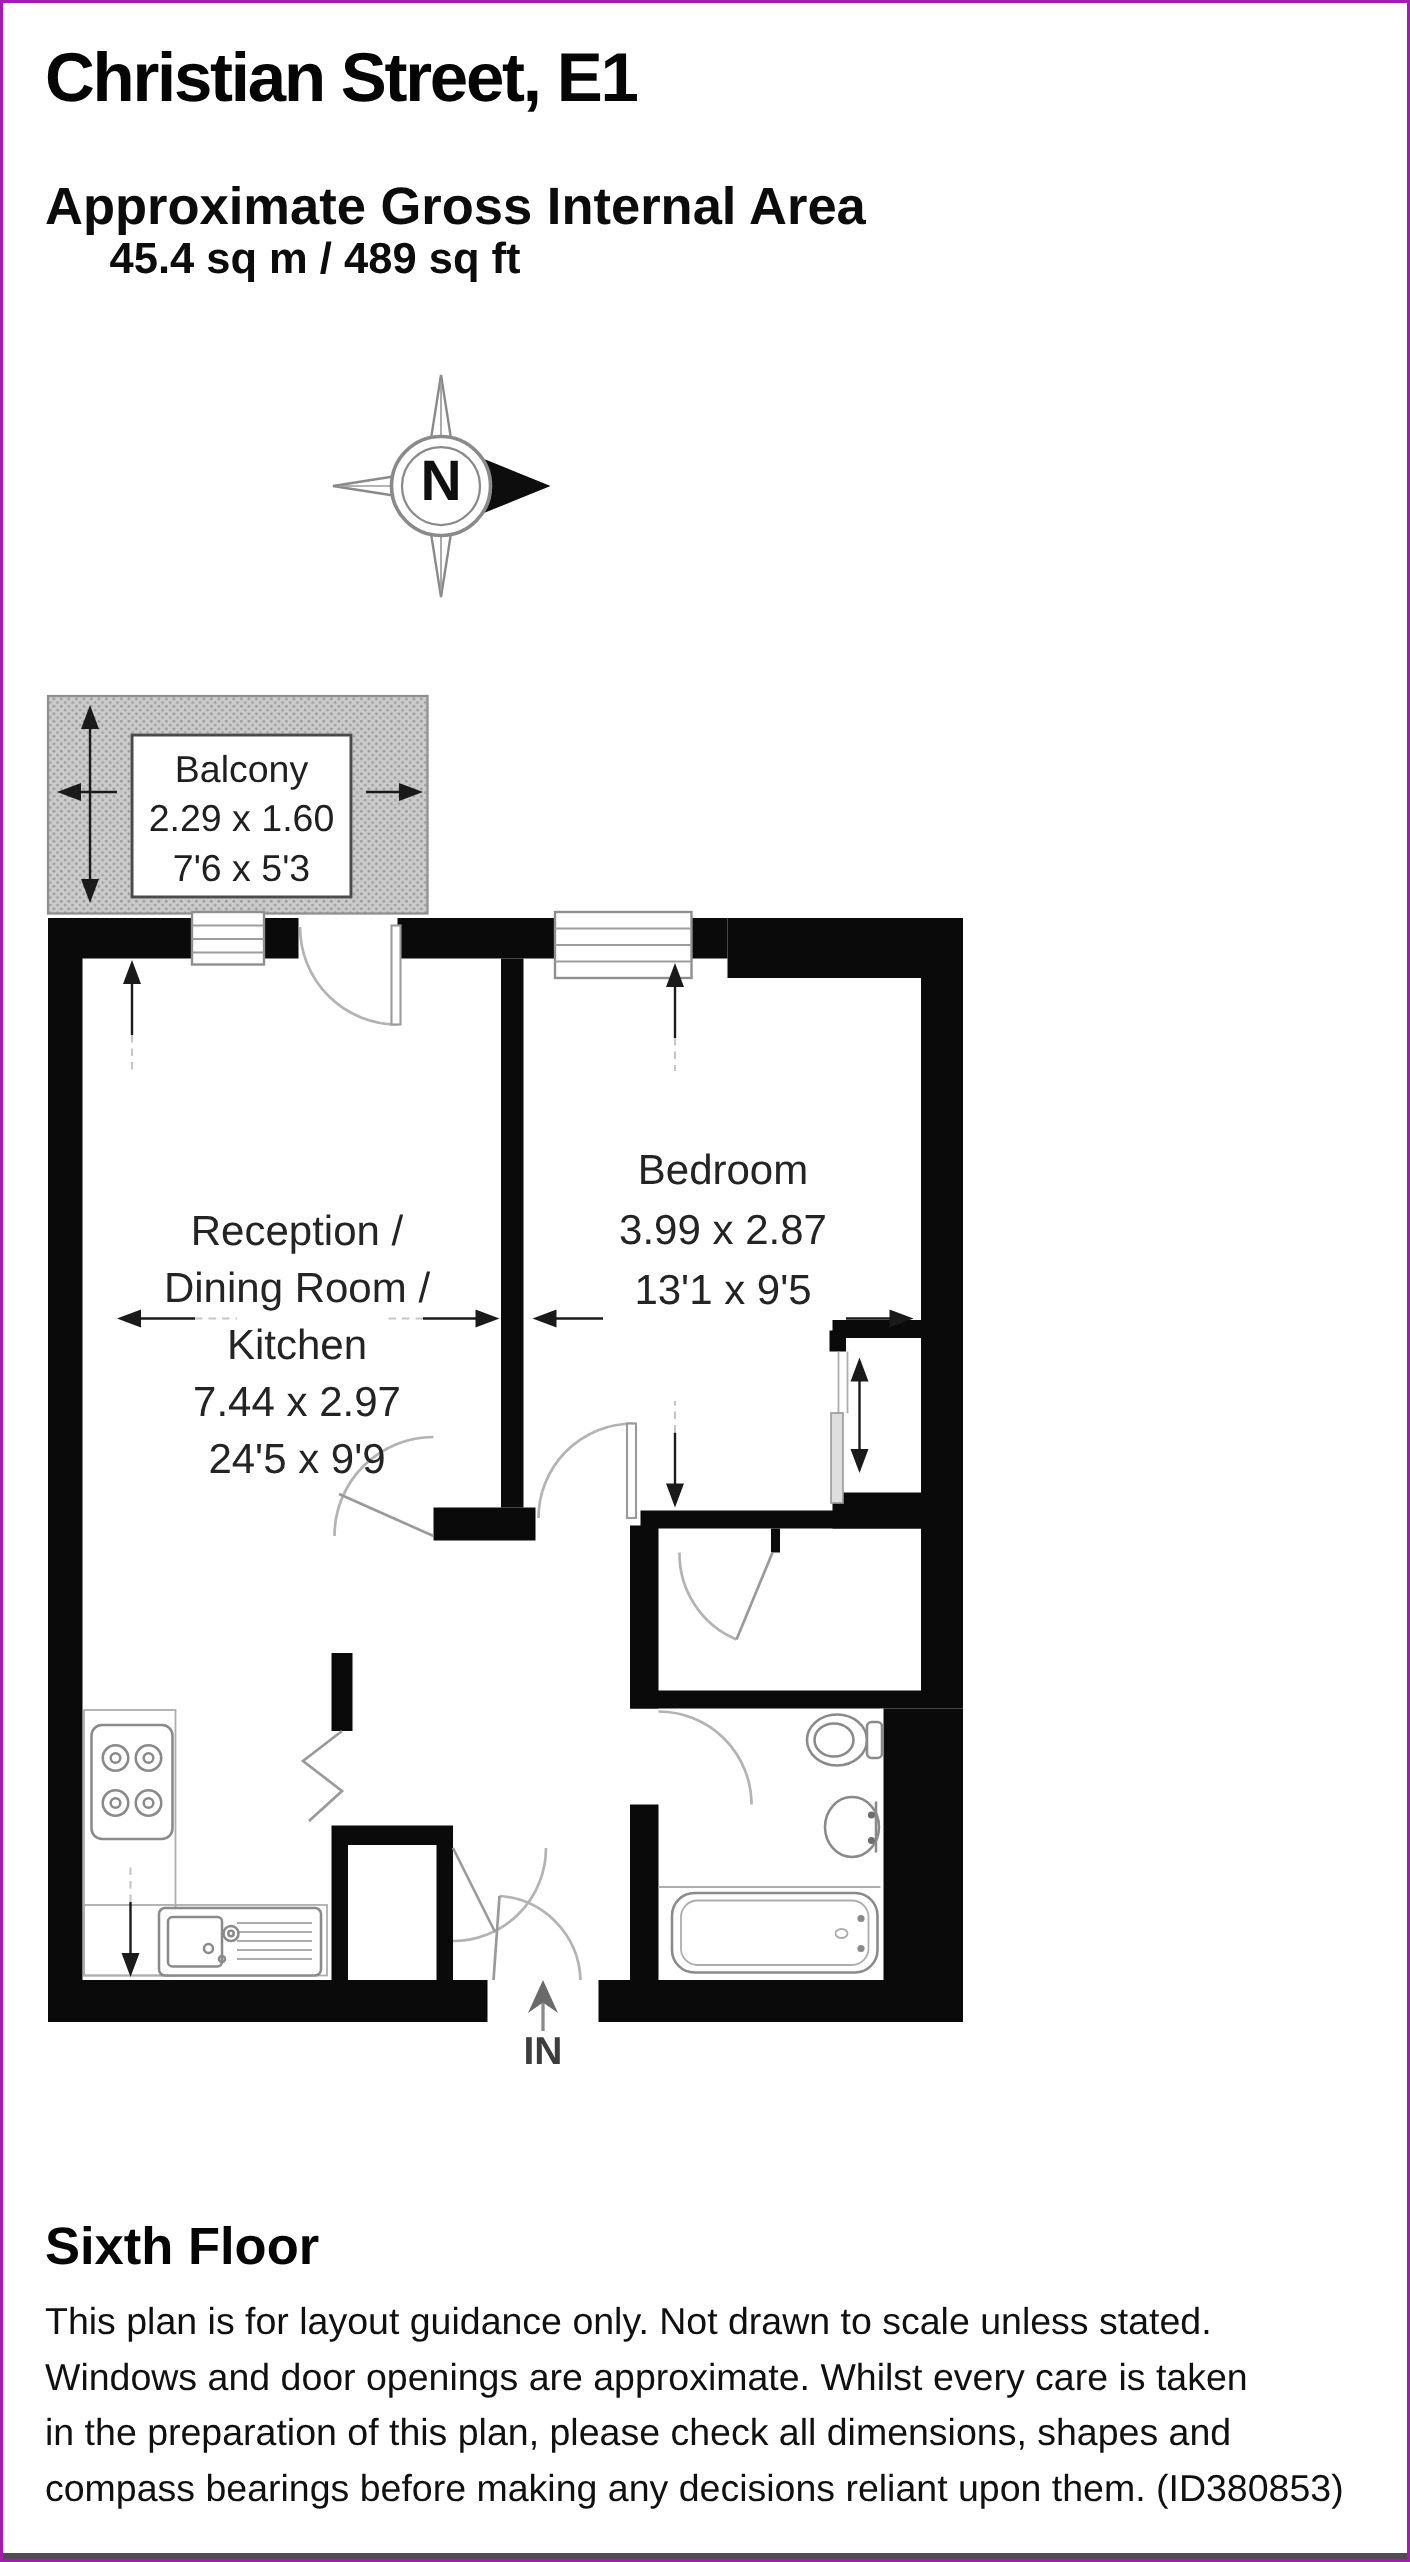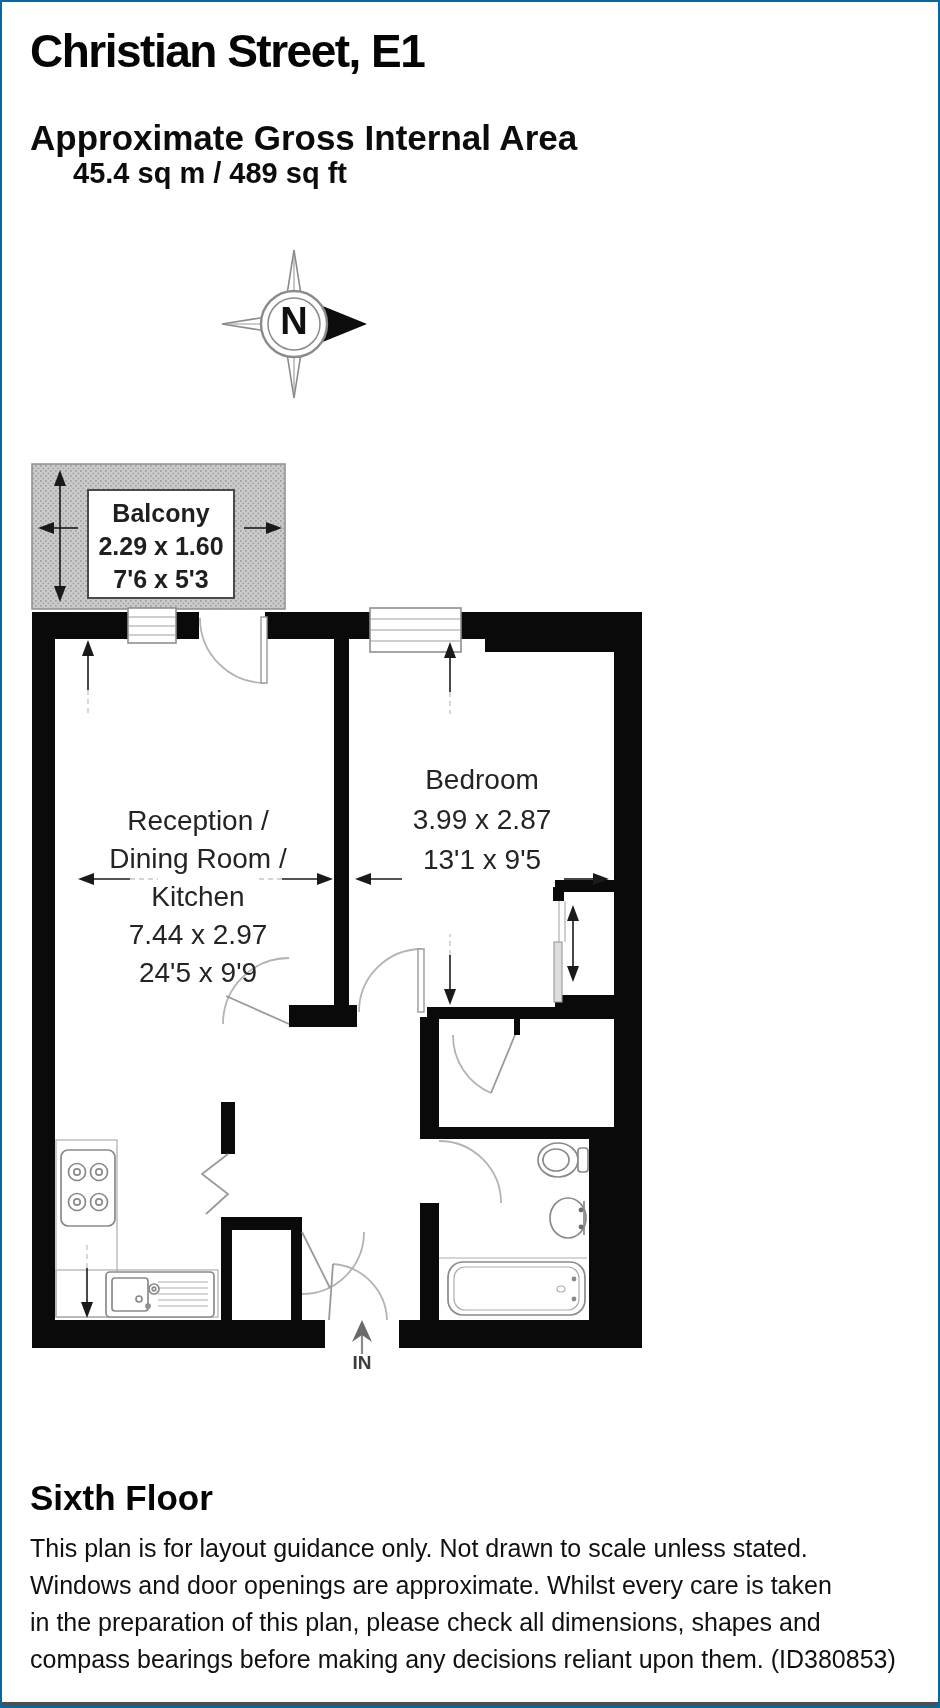--- a/index.html
+++ b/index.html
@@ -3,37 +3,37 @@
 <meta charset="utf-8">
 <style>
   :root{
     --wall:#0a0a0a; --hatch:#cbcbcb; --fixture:#8a8a8a; --door:#b3b3b3;
     --arrow:#1a1a1a; --text:#1c1c1c; --muted:#555555;
   }
   html,body{margin:0;padding:0;background:#fff;}
   .page{
     position:relative;width:940px;height:1708px;background:#ffffff;
     font-family:"Liberation Sans", sans-serif;color:var(--text);
-    overflow:hidden;box-sizing:border-box;border:2px solid #0369a1;
+    overflow:hidden;box-sizing:border-box;border:2px solid #a21caf;
   }
   .abs{position:absolute;}
   .page-title{left:28px;top:22px;font-size:46px;font-weight:bold;letter-spacing:-1.5px;color:#050505;white-space:nowrap;}
   .area-heading{left:28px;top:116px;font-size:35px;font-weight:bold;color:#0c0c0c;white-space:nowrap;}
   .area-value{left:28px;top:155px;font-size:29px;font-weight:bold;color:#0c0c0c;white-space:nowrap;margin-left:43px;}
   .plan-svg{left:0;top:0;width:940px;height:1708px;}
   .compass-n{left:270px;top:298px;width:44px;text-align:center;font-size:38px;font-weight:bold;color:#101010;}
   .balcony-box{
     left:85px;top:487px;width:148px;height:110px;background:#ffffff;border:2px solid #4a4a4a;
-    box-sizing:border-box;text-align:center;font-size:25px;line-height:33px;font-weight:700;
+    box-sizing:border-box;text-align:center;font-size:25px;line-height:33px;font-weight:400;
     color:#1f1f1f;padding-top:6px;
   }
   .room-label{text-align:center;font-weight:500;color:#242424;}
   .reception-label{left:46px;top:800px;width:300px;font-size:28px;line-height:38px;}
   .bedroom-label{left:360px;top:758px;width:240px;font-size:28px;line-height:40px;}
-  .in-label{left:328px;top:1350px;width:64px;text-align:center;font-size:19px;font-weight:bold;color:#3d3d3d;}
+  .in-label{left:328px;top:1350px;width:64px;text-align:center;font-size:26px;font-weight:bold;color:#3d3d3d;}
   .floor-label{left:28px;top:1476px;font-size:35px;font-weight:bold;color:#050505;white-space:nowrap;}
   .disclaimer{left:28px;top:1528px;width:884px;font-size:25px;line-height:37px;font-weight:500;color:#101010;}
   .bottom-strip{left:0;top:1700px;width:940px;height:8px;background:#4e4e4e;}
   
   .wall{fill:var(--wall);stroke:none;}
   .win{fill:#ffffff;stroke:#8f8f8f;stroke-width:1.6;}
   .winline{stroke:#9d9d9d;stroke-width:1.2;}
   .arc{fill:none;stroke:var(--door);stroke-width:1.8;}
   .leaf{fill:#ffffff;stroke:#9a9a9a;stroke-width:1.4;}
   .leafline{fill:none;stroke:#9a9a9a;stroke-width:1.8;}

